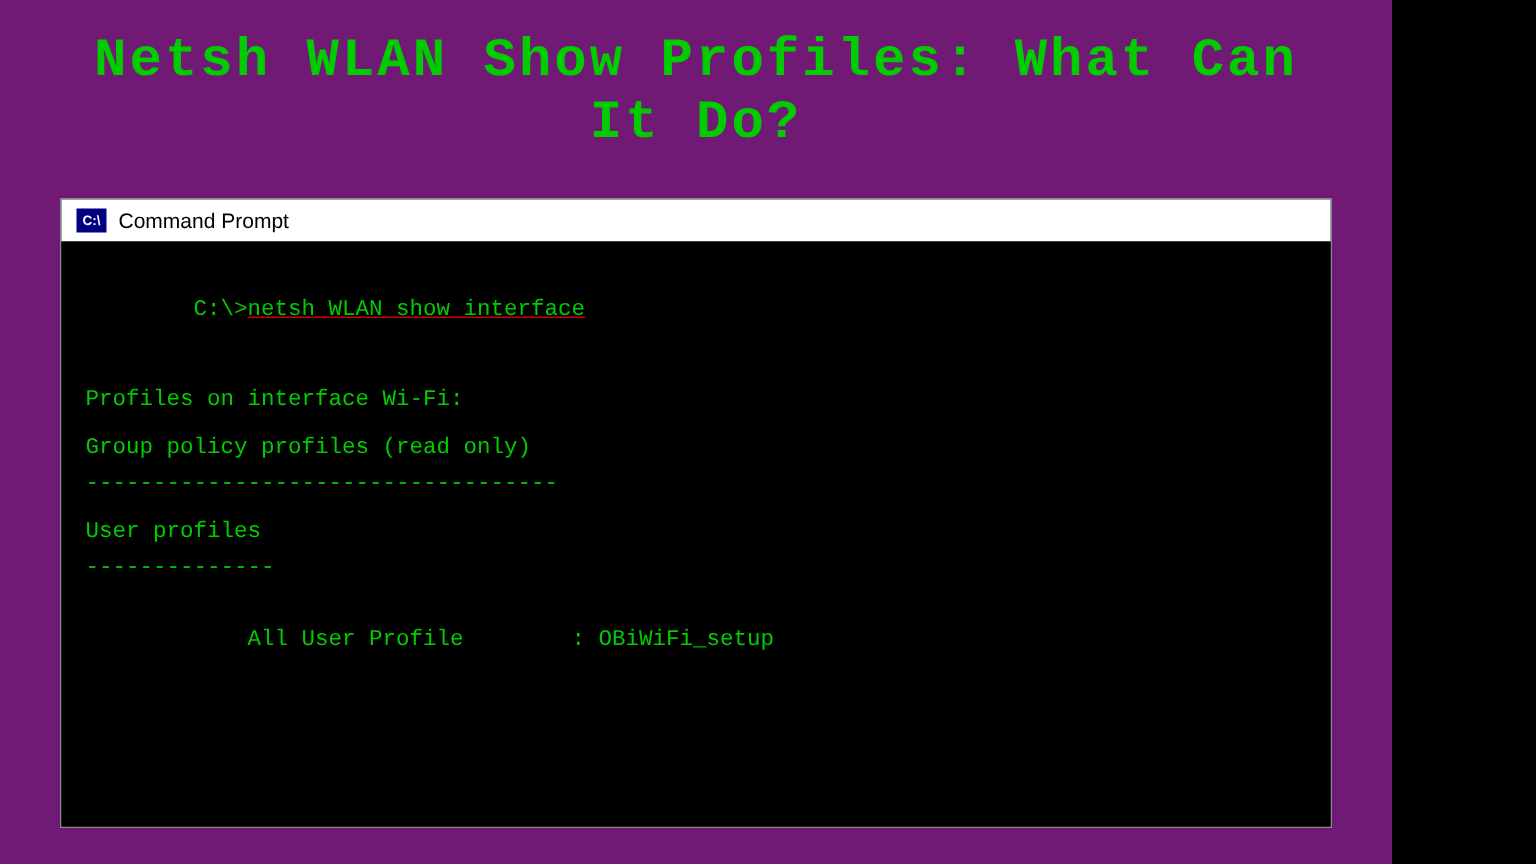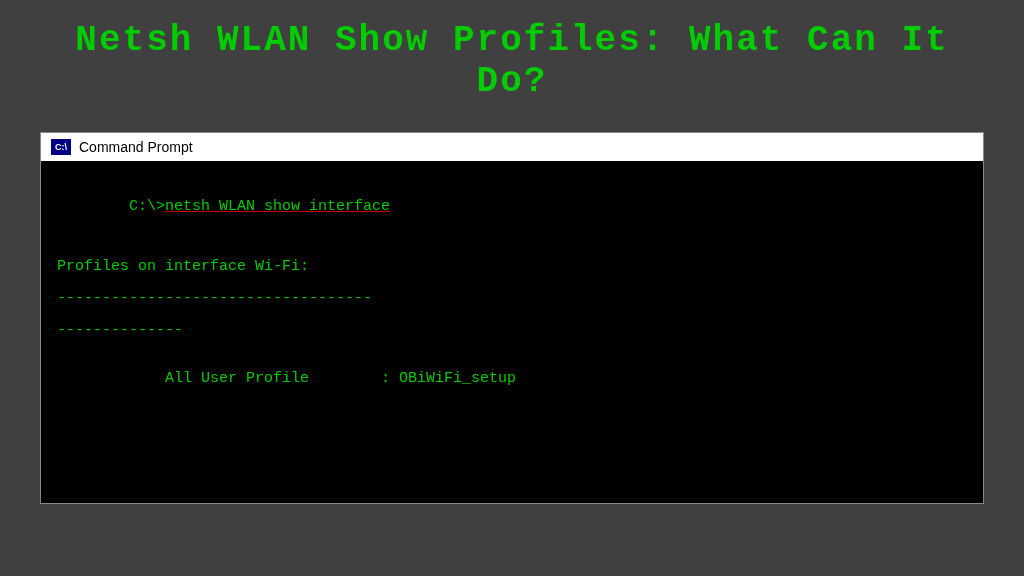--- a/index.html
+++ b/index.html
@@ -10,23 +10,23 @@
 
     body {
       width: 1024px;
       height: 576px;
       background-color: #000000;
       overflow: hidden;
       font-family: 'Courier New', Courier, monospace;
     }
 
     .page-container {
-      width: 1024px;
+      width: 928px;
       height: 576px;
-      background-color: #404040;
+      background-color: #701a75;
       position: relative;
       padding: 20px 40px;
     }
 
     .main-title {
       color: #00cc00;
       font-size: 36px;
       font-weight: bold;
       text-align: center;
       margin-bottom: 30px;
@@ -123,24 +123,26 @@
       <div class="cmd-line command-line">
         <span class="prompt">C:\&gt;</span><span class="command-text">netsh WLAN show interface</span>
       </div>
 
       <div class="spacer"></div>
 
       <div class="cmd-line">Profiles on interface Wi-Fi:</div>
 
       <div class="spacer"></div>
 
+      <div class="cmd-line">Group policy profiles (read only)</div>
       <div class="cmd-line separator">-----------------------------------</div>
 
       <div class="spacer"></div>
 
+      <div class="cmd-line">User profiles</div>
       <div class="cmd-line separator">--------------</div>
 
       <div class="cmd-line">
         <span>    All User Profile        : </span><span>OBiWiFi_setup</span>
       </div>
       <div class="cmd-line">
         
       </div>
 
     </div>

